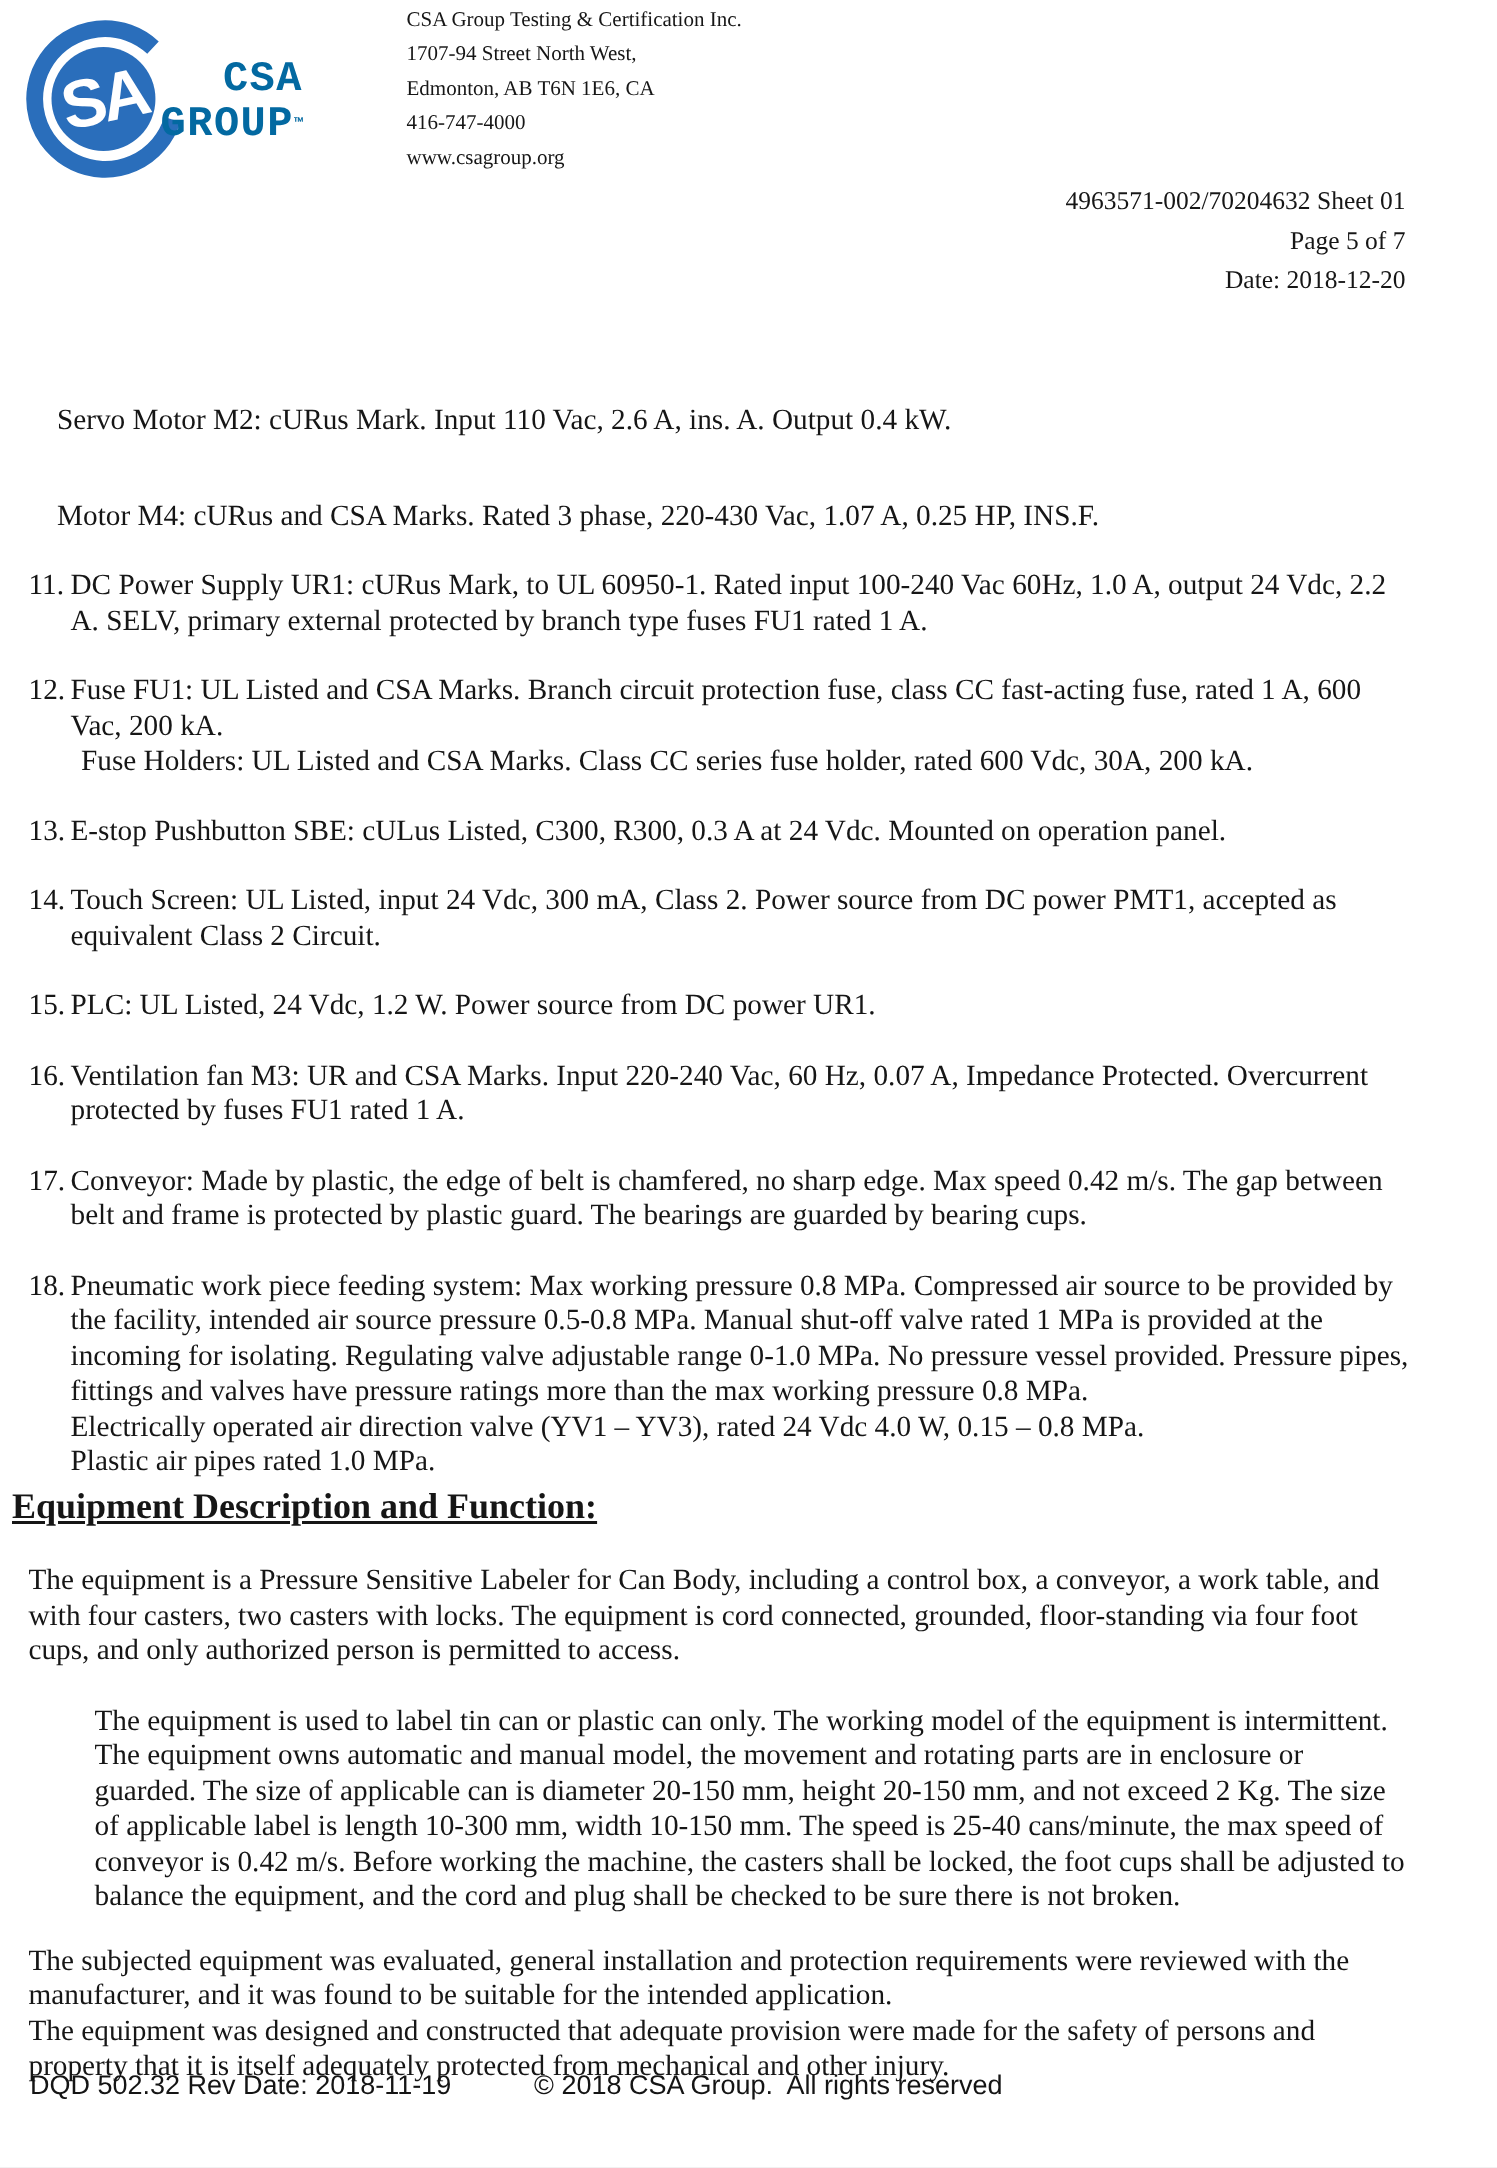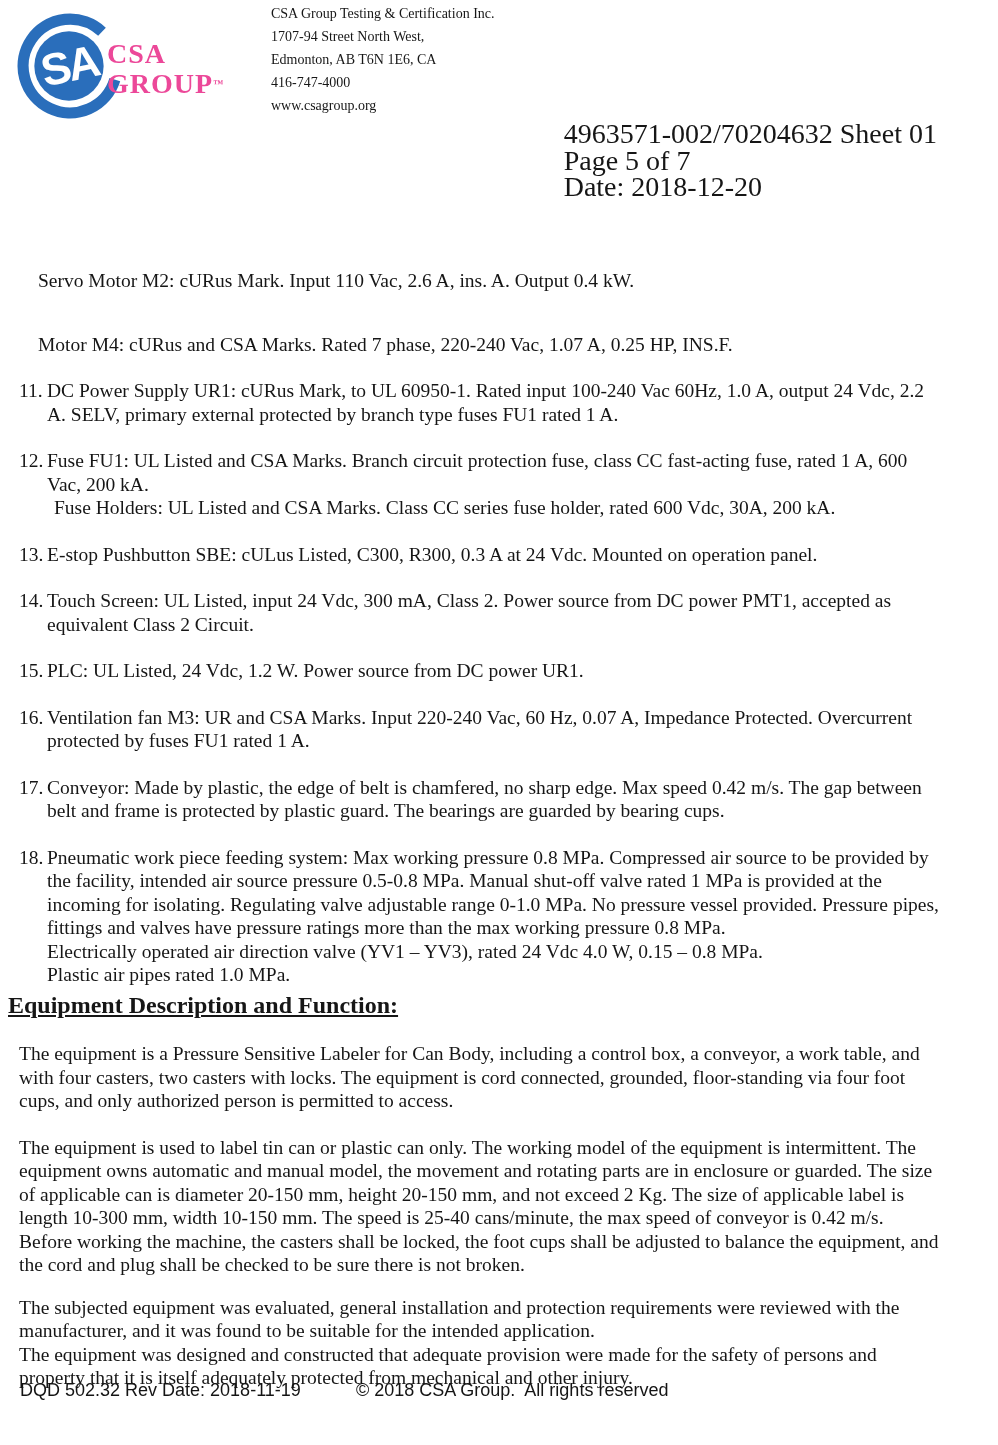--- a/index.html
+++ b/index.html
@@ -7,41 +7,41 @@
     position:relative; width:998px; height:1445px; margin:0 auto;
     background:#ffffff; overflow:hidden;
     font-family:"Liberation Serif", serif; color:#161616;
     -webkit-font-smoothing:antialiased;
   }
 
   
   .emblem { position:absolute; left:17px; top:13px; width:106px; height:106px; }
   .brand {
     position:absolute; left:107px; top:39px;
-    font-family:Liberation Serif, serif; font-weight:bold;
-    font-size:28px; line-height:30px; letter-spacing:1px; color:#ec4899;
+    font-family:Liberation Mono, monospace; font-weight:bold;
+    font-size:28px; line-height:30px; letter-spacing:1px; color:#0369a1;text-align:right;
   }
   .brand .tm { font-size:10px; vertical-align:top; letter-spacing:0; }
   .company { position:absolute; left:271px; top:2px; font-size:14px; line-height:23px; }
   .refblock {
-    position:absolute; right:61px; top:121px; 
-    font-size:28px; line-height:26.5px;
+    position:absolute; right:61px; top:121px; text-align:right;
+    font-size:17px; line-height:26.5px;
   }
 
   
   .content { position:absolute; left:19px; top:229px; width:922px;
              font-size:19.5px; line-height:23.5px; }
   .intro > div { padding-left:19px;margin-top:40px; }
   .li { position:relative; padding-left:28px; margin-top:23px; }
   .li .num { position:absolute; left:0; top:0; }
   .li .extra { padding-left:7px; }
   .heading { margin-top:7px; margin-left:-11px; font-size:24px; font-weight:bold;
              text-decoration:underline; }
   .p1 { margin-top:25px; }
-  .p2 { margin-top:23px; }
+  .p2 { margin-top:23px;margin-left:44px; }
   .p3 { margin-top:19px; }
 
   
   .footer {
     position:absolute; left:20px; top:1380px; width:958px; height:24px;
     font-family:"Liberation Sans", sans-serif; font-size:18px; color:#141414;
   }
   .footer .fleft { position:absolute; left:0; top:0; }
   .footer .fcenter { position:absolute; left:336px; top:0; white-space:pre-wrap; }
 </style>
@@ -72,21 +72,21 @@
   <div class="refblock">
     <div>4963571-002/70204632 Sheet 01</div>
     <div>Page 5 of 7</div>
     <div>Date: 2018-12-20</div>
   </div>
 
   <div class="content">
 
     <div class="intro">
       <div>Servo Motor M2: cURus Mark. Input 110 Vac, 2.6 A, ins. A. Output 0.4 kW.</div>
-      <div>Motor M4: cURus and CSA Marks. Rated 7 phase, 220-240 Vac, 1.07 A, 0.25 HP, INS.F.</div>
+      <div>Motor M4: cURus and CSA Marks. Rated 3 phase, 220-430 Vac, 1.07 A, 0.25 HP, INS.F.</div>
     </div>
 
     <div class="li">
       <span class="num">11.</span>
       <span>DC Power Supply UR1: cURus Mark, to UL 60950-1. Rated input 100-240 Vac 60Hz, 1.0 A, output 24 Vdc, 2.2 A. SELV, primary external protected by branch type fuses FU1 rated 1 A.</span>
     </div>
 
     <div class="li">
       <span class="num">12.</span>
       <span>Fuse FU1: UL Listed and CSA Marks. Branch circuit protection fuse, class CC fast-acting fuse, rated 1 A, 600 Vac, 200 kA.</span>

